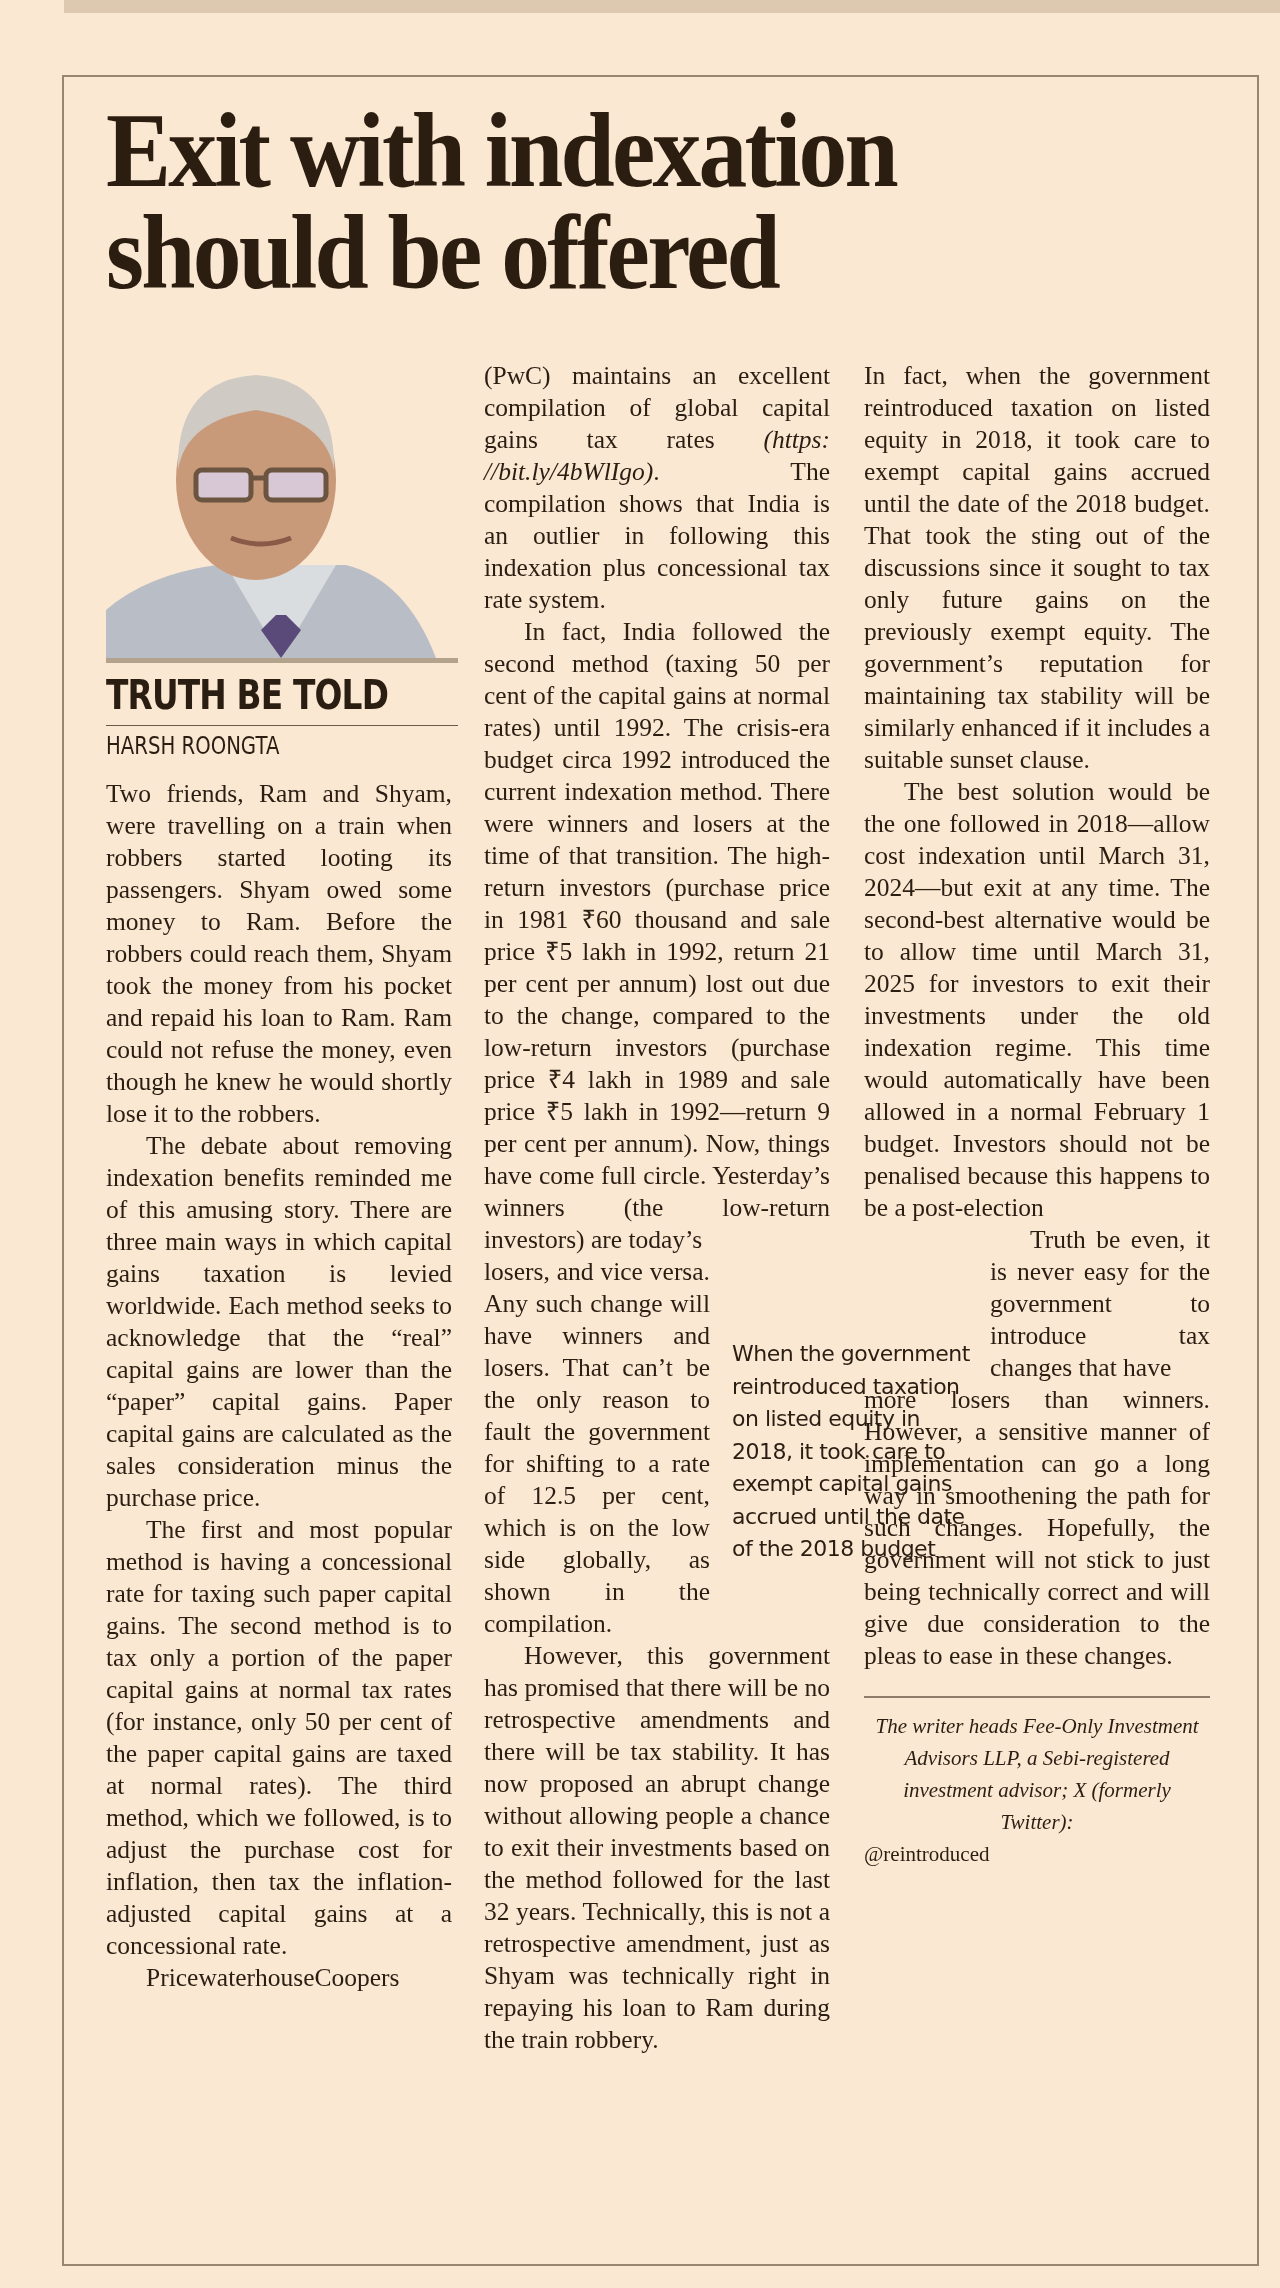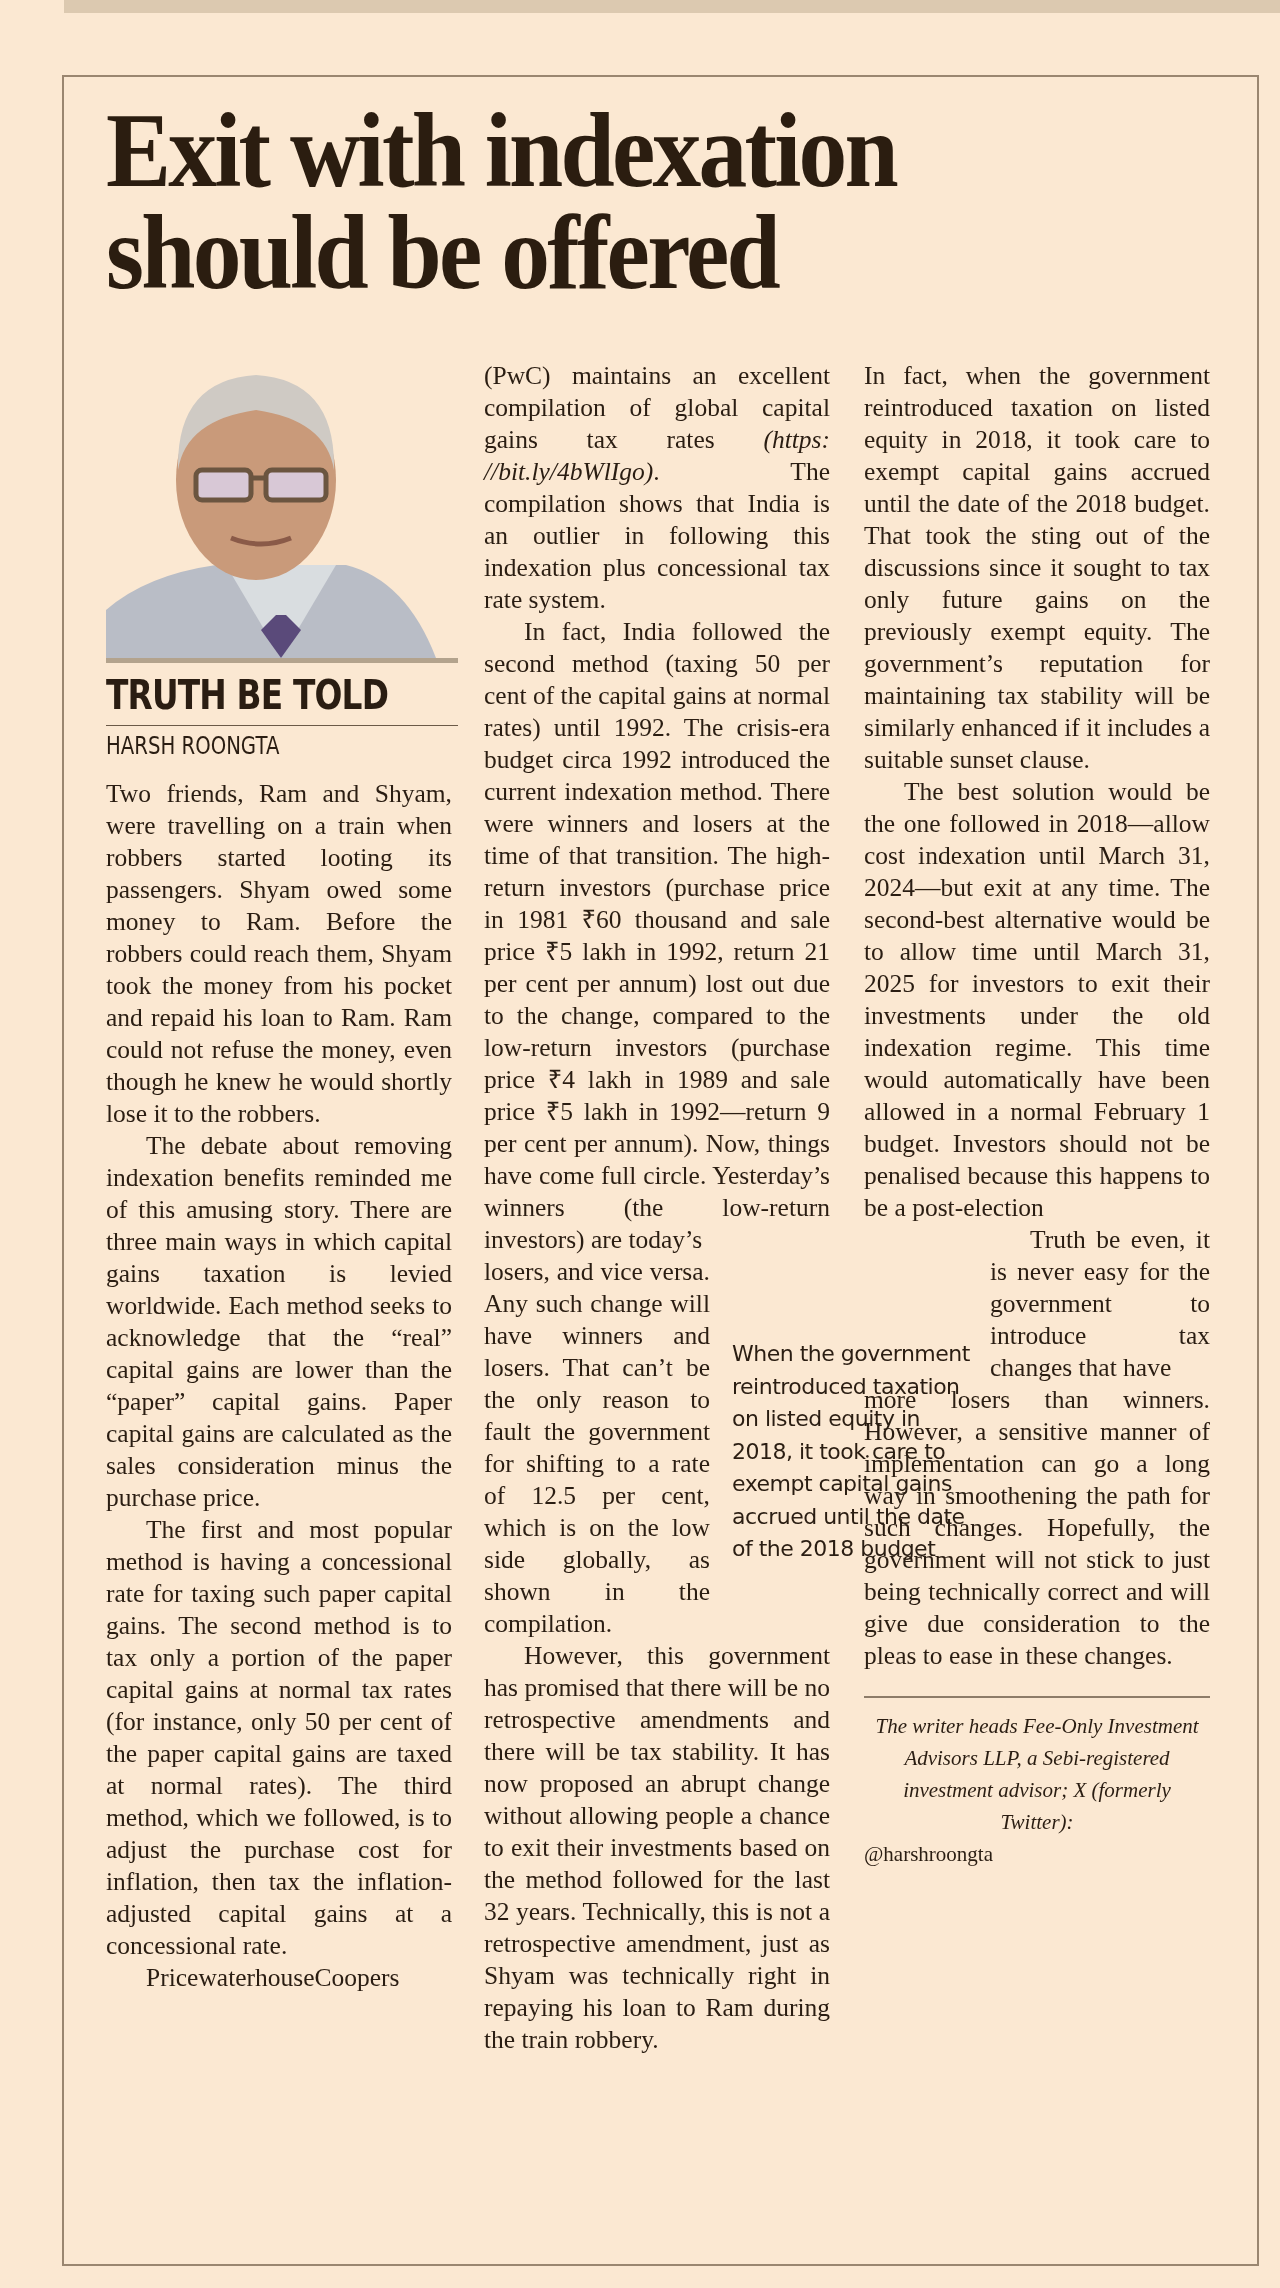--- a/index.html
+++ b/index.html
@@ -106,14 +106,14 @@
 
 <div class="pullquote">When the government reintroduced taxation on listed equity in 2018, it took care to exempt capital gains accrued until the date of the 2018 budget</div>
 
 <div class="col col3">
   <p class="first">In fact, when the government reintroduced taxation on listed equity in 2018, it took care to exempt capital gains accrued until the date of the 2018 budget. That took the sting out of the discussions since it sought to tax only future gains on the previously exempt equity. The government’s reputation for maintaining tax stability will be similarly enhanced if it includes a suitable sunset clause.</p>
   <p>The best solution would be the one followed in 2018—allow cost indexation until March 31, 2024—but exit at any time. The second-best alternative would be to allow time until March 31, 2025 for investors to exit their investments under the old indexation regime. This time would automatically have been allowed in a normal February 1 budget. Investors should not be penalised because this happens to be a post-election</p>
   <p class="c3-indent" style="text-indent:40px">Truth be even, it is never easy for the government to introduce tax changes that have</p>
   <p class="first">more losers than winners. However, a sensitive manner of implementation can go a long way in smoothening the path for such changes. Hopefully, the government will not stick to just being technically correct and will give due consideration to the pleas to ease in these changes.</p>
   <div class="note-rule"></div>
   <div class="note">The writer heads Fee-Only Investment Advisors LLP, a Sebi-registered investment advisor; X (formerly Twitter):</div>
-  <div class="handle">@harshroongta</div>
+  <div class="handle">@reintroduced</div>
 </div>
 
 </body></html>

